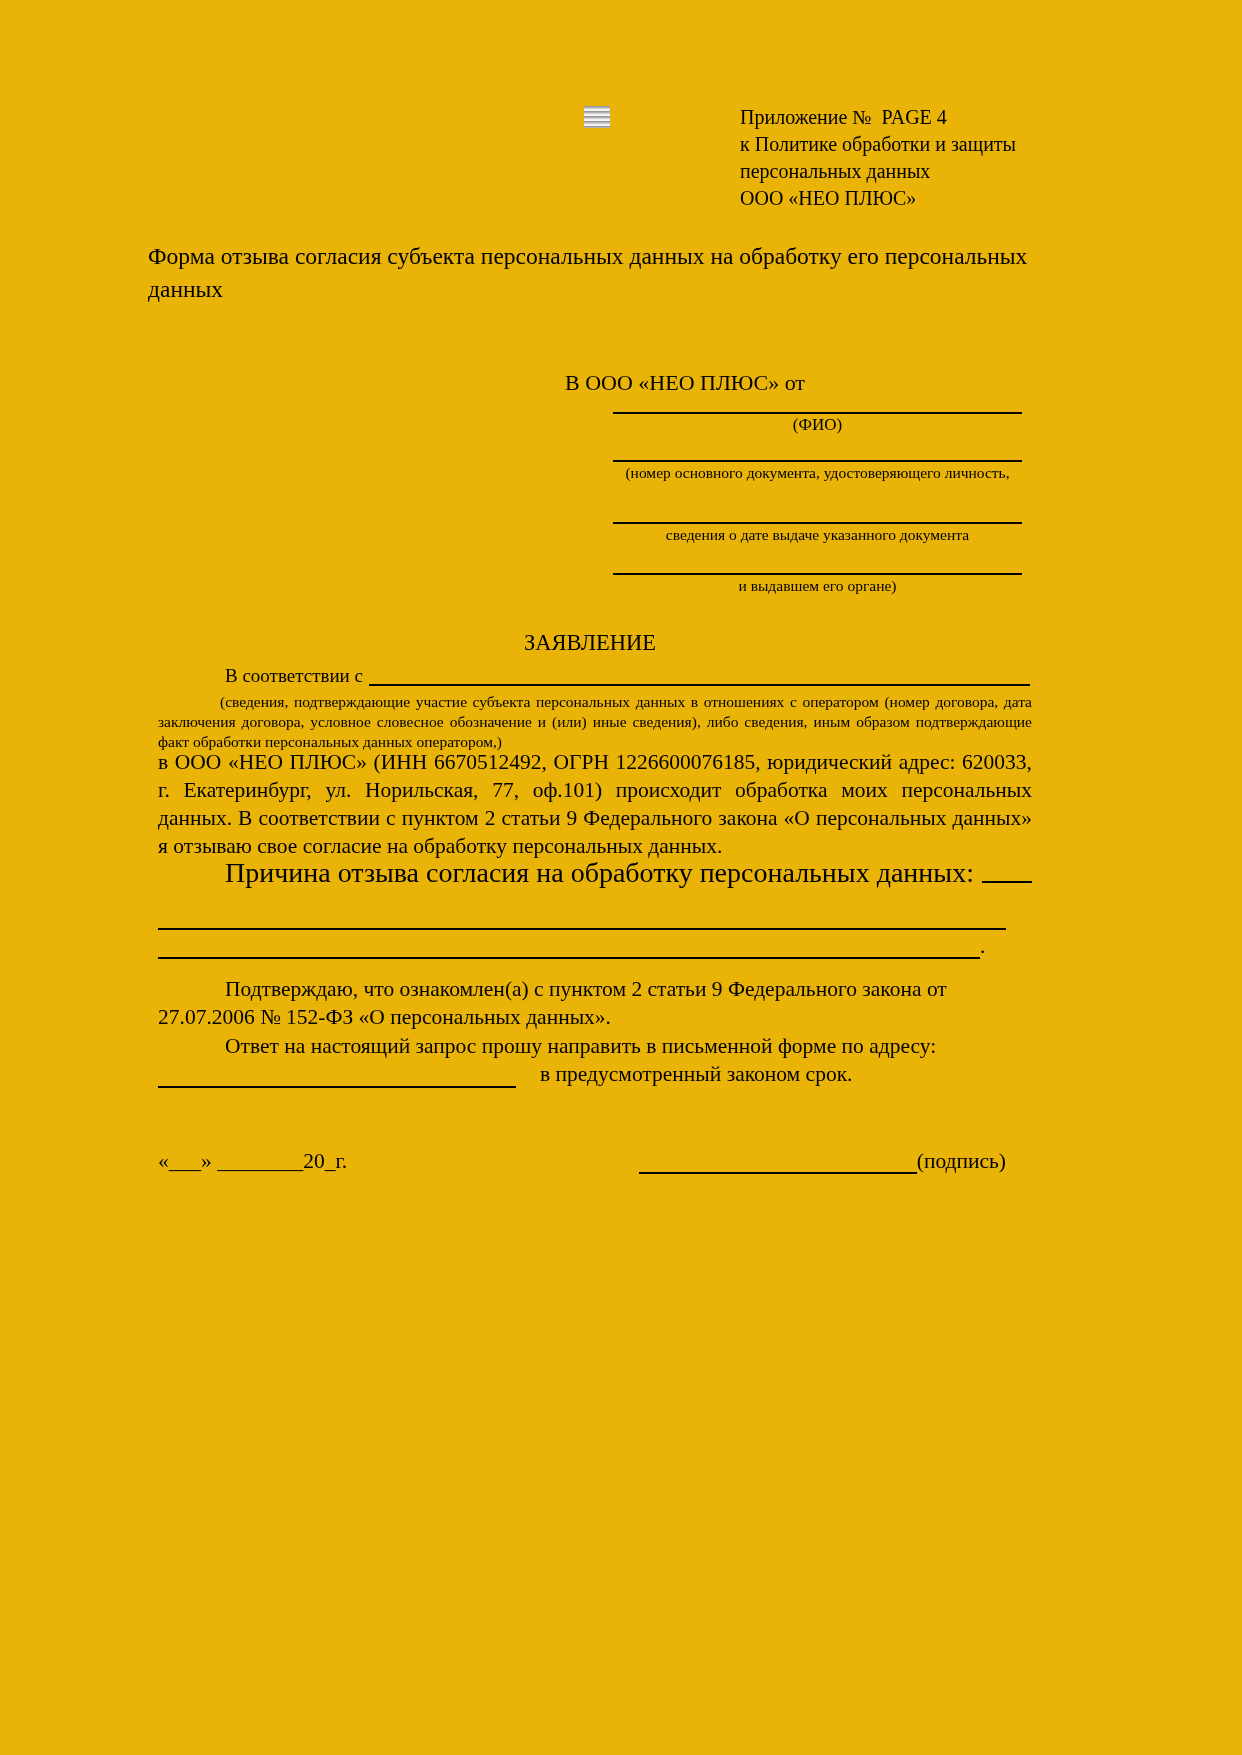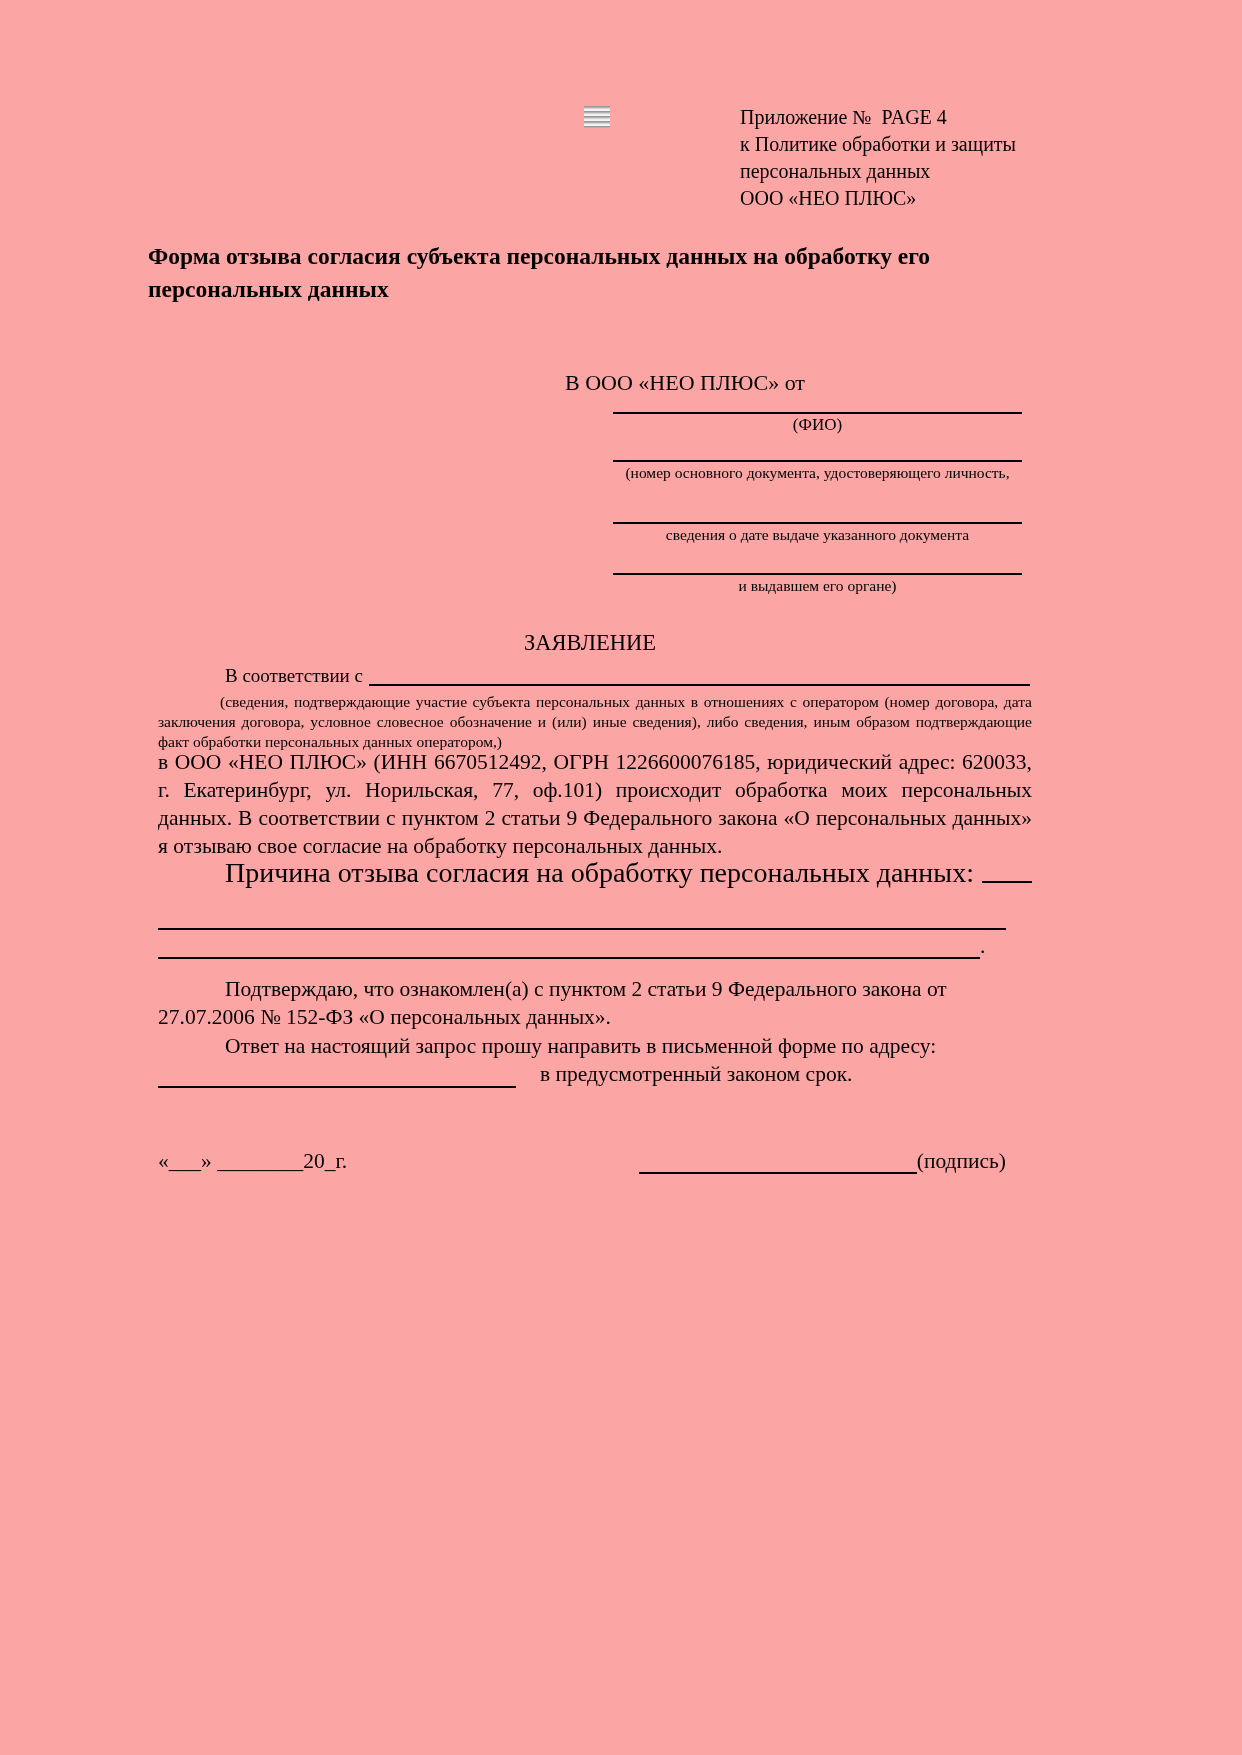--- a/index.html
+++ b/index.html
@@ -1,33 +1,33 @@
 <!DOCTYPE html>
 <html lang="ru"><head>
 <meta charset="utf-8">
 <style>
   html,body{margin:0;padding:0;background:#e9e9e9;}
   .page{
     position:relative;
     width:1242px;height:1755px;
     margin:0 auto;
-    background:#fca5a5;
+    background:#eab308;
     color:#000;
     font-family:"Liberation Serif","DejaVu Serif",serif;
     overflow:hidden;
   }
   
   .header-block{position:absolute;top:104px;left:740px;width:300px;font-size:20px;line-height:27px;}
   .header-block div{white-space:pre;}
   
   .artifact-icon{
     position:absolute;top:106px;left:584px;width:26px;height:22px;
     background:repeating-linear-gradient(180deg,#8c8c8c 0px,#bdbdbd 2px,#ededed 3px,#f8f8f8 5px);
   }
-  .doc-title{position:absolute;top:240px;left:148px;width:892px;font-size:23.5px;font-weight:bold;line-height:33px;}
+  .doc-title{position:absolute;top:240px;left:148px;width:892px;font-size:23.5px;font-weight:normal;line-height:33px;}
   
   .addressee{position:absolute;top:371px;left:565px;width:457px;}
   .addr-intro{font-size:22px;line-height:24px;}
   .fill{border-bottom:2px solid #000;margin-left:48px;}
   .fill.f1{height:17px;}
   .fill.f2{height:24px;}
   .fill.f3{height:39px;}
   .fill.f4{height:28px;}
   .cap{margin-left:48px;text-align:center;line-height:21px;}
   .cap.c1{font-size:17px;line-height:22px;}

